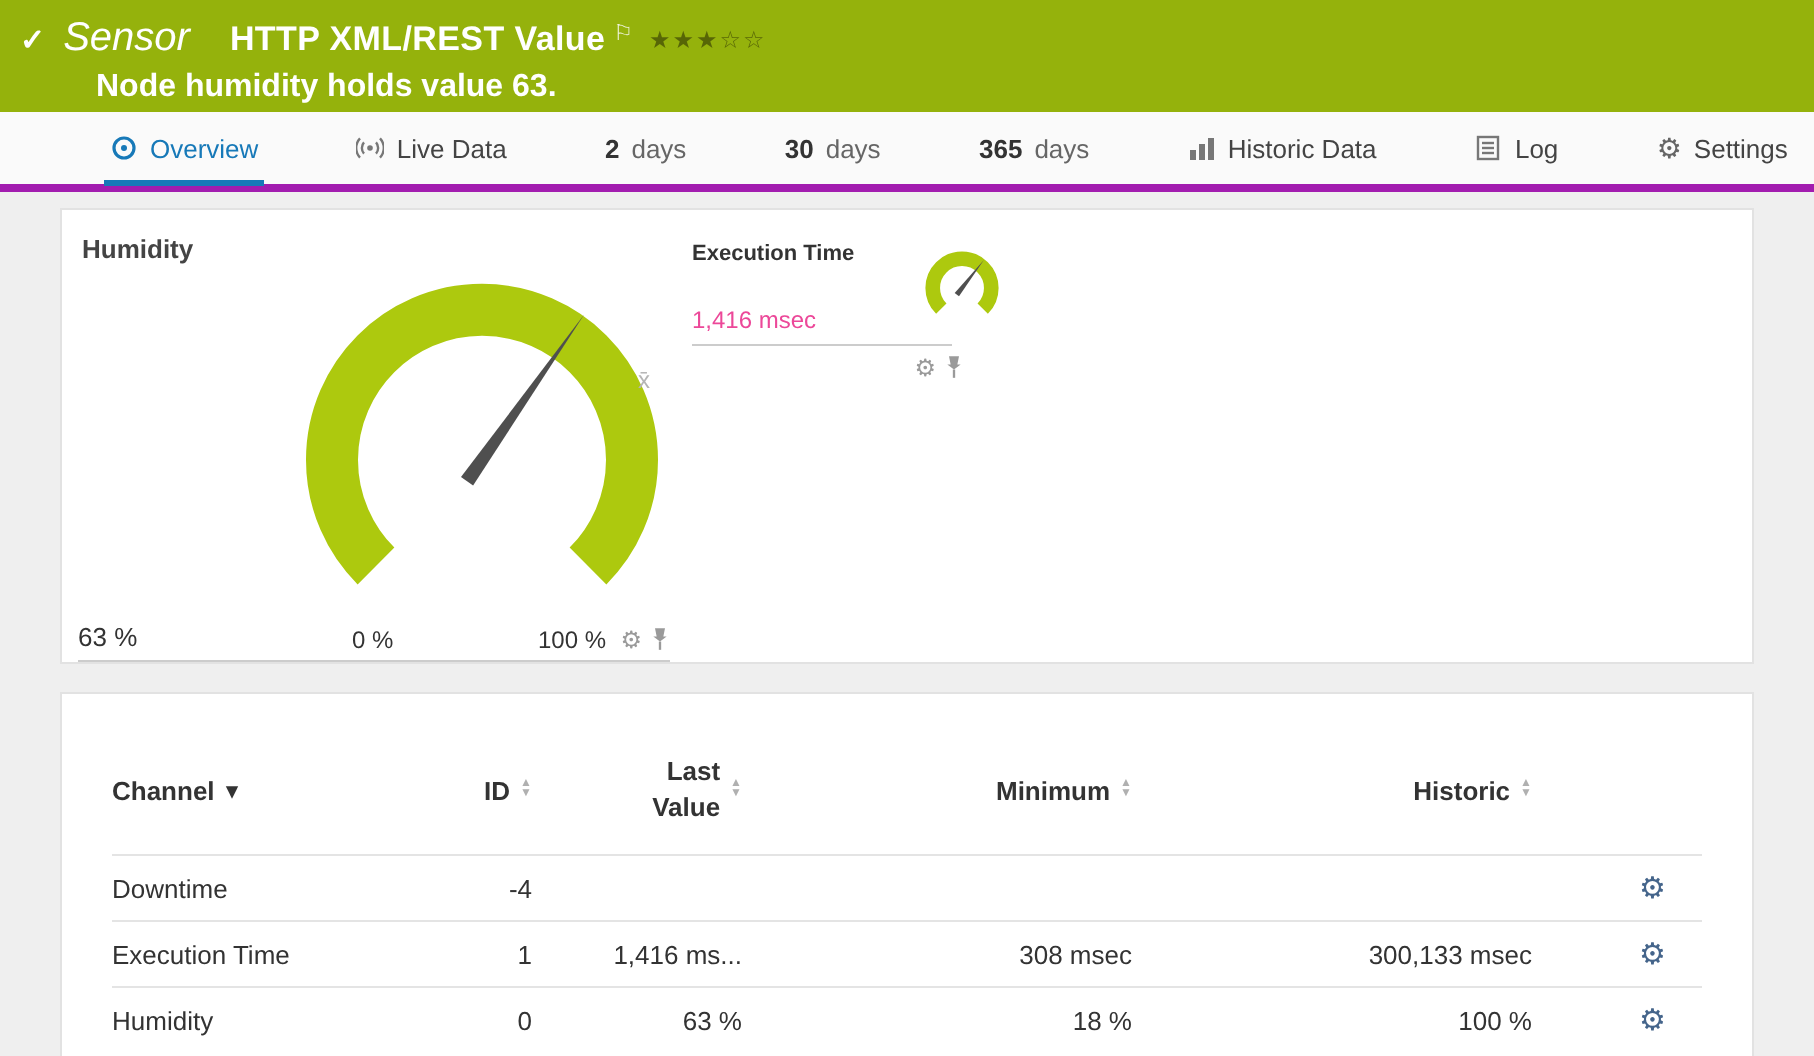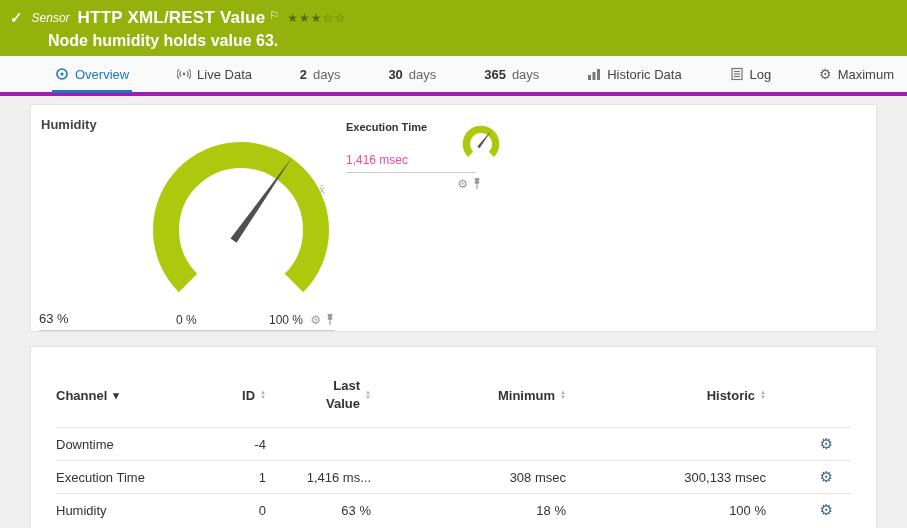--- a/index.html
+++ b/index.html
@@ -3,21 +3,21 @@
 <meta charset="utf-8">
 <style>
   * { margin:0; padding:0; box-sizing:border-box; }
   html,body { width:907px; height:528px; overflow:hidden; background:#efefef;
     font-family:"Liberation Sans", sans-serif; }
 
   
   .topbar { background:#95b20c; color:#fff; height:56px; padding:8px 12px 0 10px; }
   .topbar-line1 { display:flex; align-items:center; }
   .check { font-size:15px; font-weight:bold; margin-right:9px; }
-  .kind  { font-style:italic; font-size:12px; margin-right:8px; }
+  .kind  { font-style:italic; font-size:20px; margin-right:20px; }
   .sensor-title { font-size:17px; font-weight:bold; letter-spacing:.2px; }
   .flag  { font-size:11px; opacity:.85; margin:-6px 0 0 4px; }
   .stars { font-size:12px; color:rgba(25,25,0,.5); letter-spacing:1px; margin-left:8px; }
   .subtitle { font-size:16px; font-weight:bold; margin:4px 0 0 38px; }
 
   
   .tabbar { height:40px; background:#fafafa; border-bottom:4px solid #a21caf;
     display:flex; align-items:stretch; justify-content:space-between;
     padding:0 10px 0 52px; }
   .tab { display:flex; align-items:center; gap:6px; font-size:13px; color:#444;
@@ -138,21 +138,21 @@
           <rect x="2" y="1.5" width="10" height="11"></rect>
           <line x1="4" y1="4.5" x2="10" y2="4.5"></line>
           <line x1="4" y1="7" x2="10" y2="7"></line>
           <line x1="4" y1="9.5" x2="10" y2="9.5"></line>
         </g>
       </svg>
     <span>Log</span>
   </div>
   <div class="tab">
     <span class="gear-glyph ticon">⚙</span>
-    <span>Maximum</span>
+    <span>Settings</span>
   </div>
 </div>
 
 <div class="panel gauge-panel">
   <div class="g-title">Humidity</div>
 
   <svg class="main-gauge-svg" width="200" height="175" viewBox="0 0 200 175">
     <path d="M47 148 A75 75 0 1 1 153 148" stroke="#adc90e" stroke-width="26" fill="none"></path>
     <polygon points="100,6 96.3,108 103.7,108" fill="#4f4f4f" transform="rotate(35.10000000000002 100 95)"></polygon>
   </svg>

